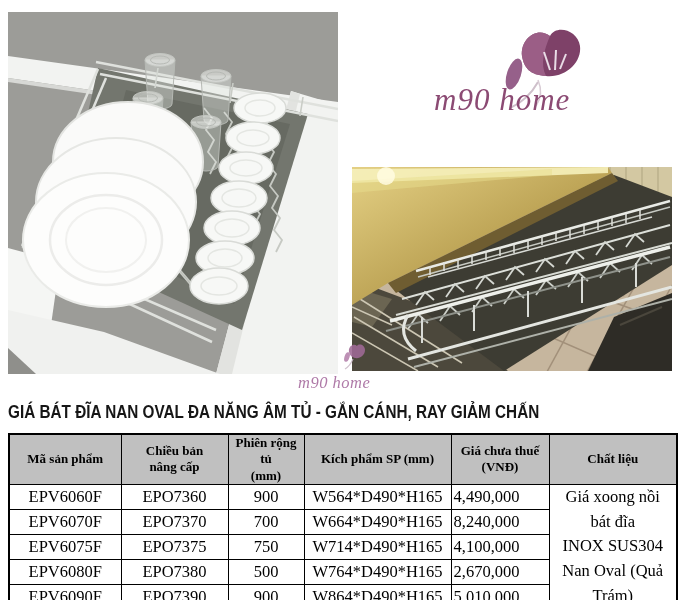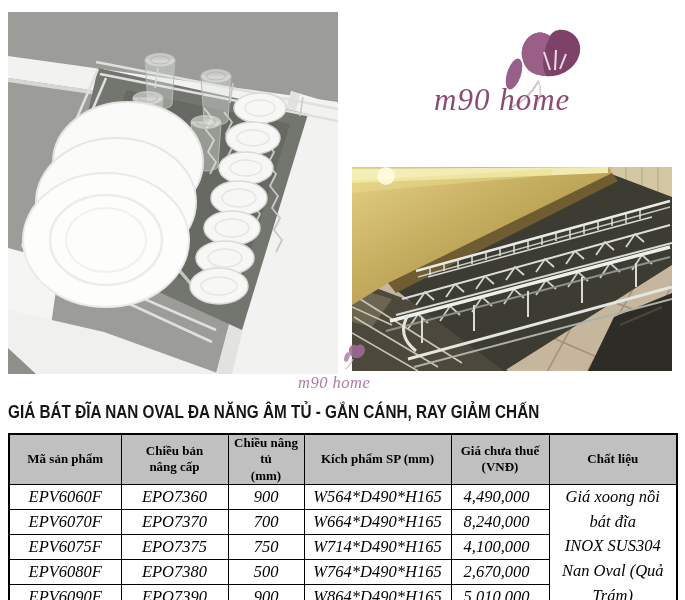--- a/index.html
+++ b/index.html
@@ -42,22 +42,22 @@
     position:absolute;left:8px;top:433px;
     border-collapse:collapse;table-layout:fixed;width:668px;
     font-family:"Liberation Serif",serif;color:#000;
     border:2px solid #000;
   }
   .spec-table th,.spec-table td{border:1px solid #000;text-align:center;padding:0 2px;overflow:hidden;}
   .spec-table th{
     background:#c0c0c0;font-weight:700;font-size:13px;line-height:1.25;
     height:34px;white-space:pre-line;
   }
-  .spec-table td{font-size:16.5px;height:24px;font-style:italic;}
-  .spec-table td.price{text-align:center;padding-right:9px;}
+  .spec-table td{font-size:16.5px;height:24px;}
+  .spec-table td.price{text-align:left;padding-right:9px;}
   .spec-table td.material{white-space:pre-line;line-height:1.5;}
 </style>
 </head>
 <body>
 
 <div class="img-frame" style="left:8px;top:12px;width:330px;height:362px;">
   <svg width="330" height="362" viewBox="0 0 330 362">
     <rect width="330" height="362" fill="#9c9c98"></rect>
 
     <polygon points="0,44 330,90 330,114 0,66" fill="#f2f3f1"></polygon>
@@ -302,21 +302,21 @@
       <col style="width:76px">
     <col style="width:147px">
       <col style="width:98px">
       <col style="width:128px">
   </colgroup>
   <thead>
     <tr>
       <th>Mã sản phẩm</th>
       <th>Chiều bản
 nâng cấp</th>
-      <th>Chiều nâng tủ
+      <th>Phiên rộng tủ
 (mm)</th>
       <th>Kích phẩm SP (mm)</th>
       <th>Giá chưa thuế
 (VNĐ)</th>
       <th>Chất liệu</th>
     </tr>
   </thead>
   <tbody>
     <tr>
       <td>EPV6060F</td>

